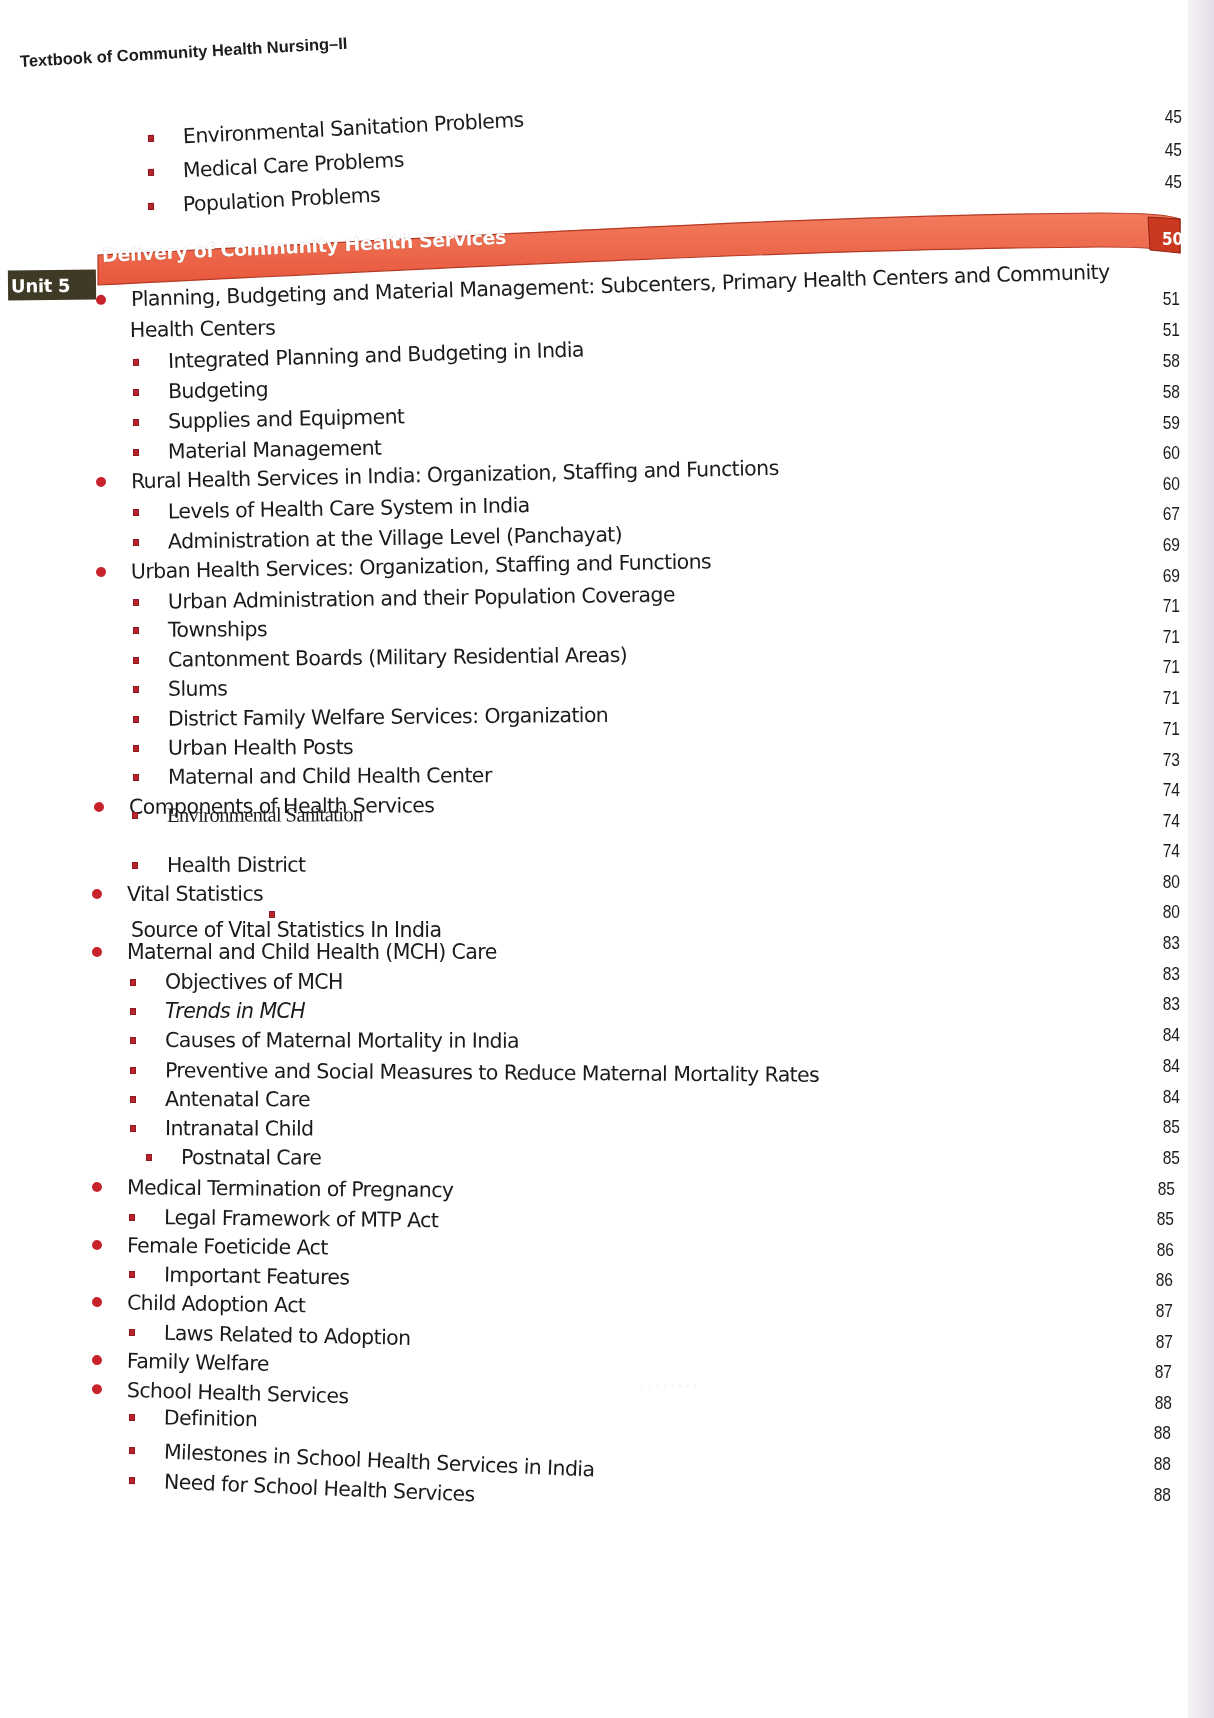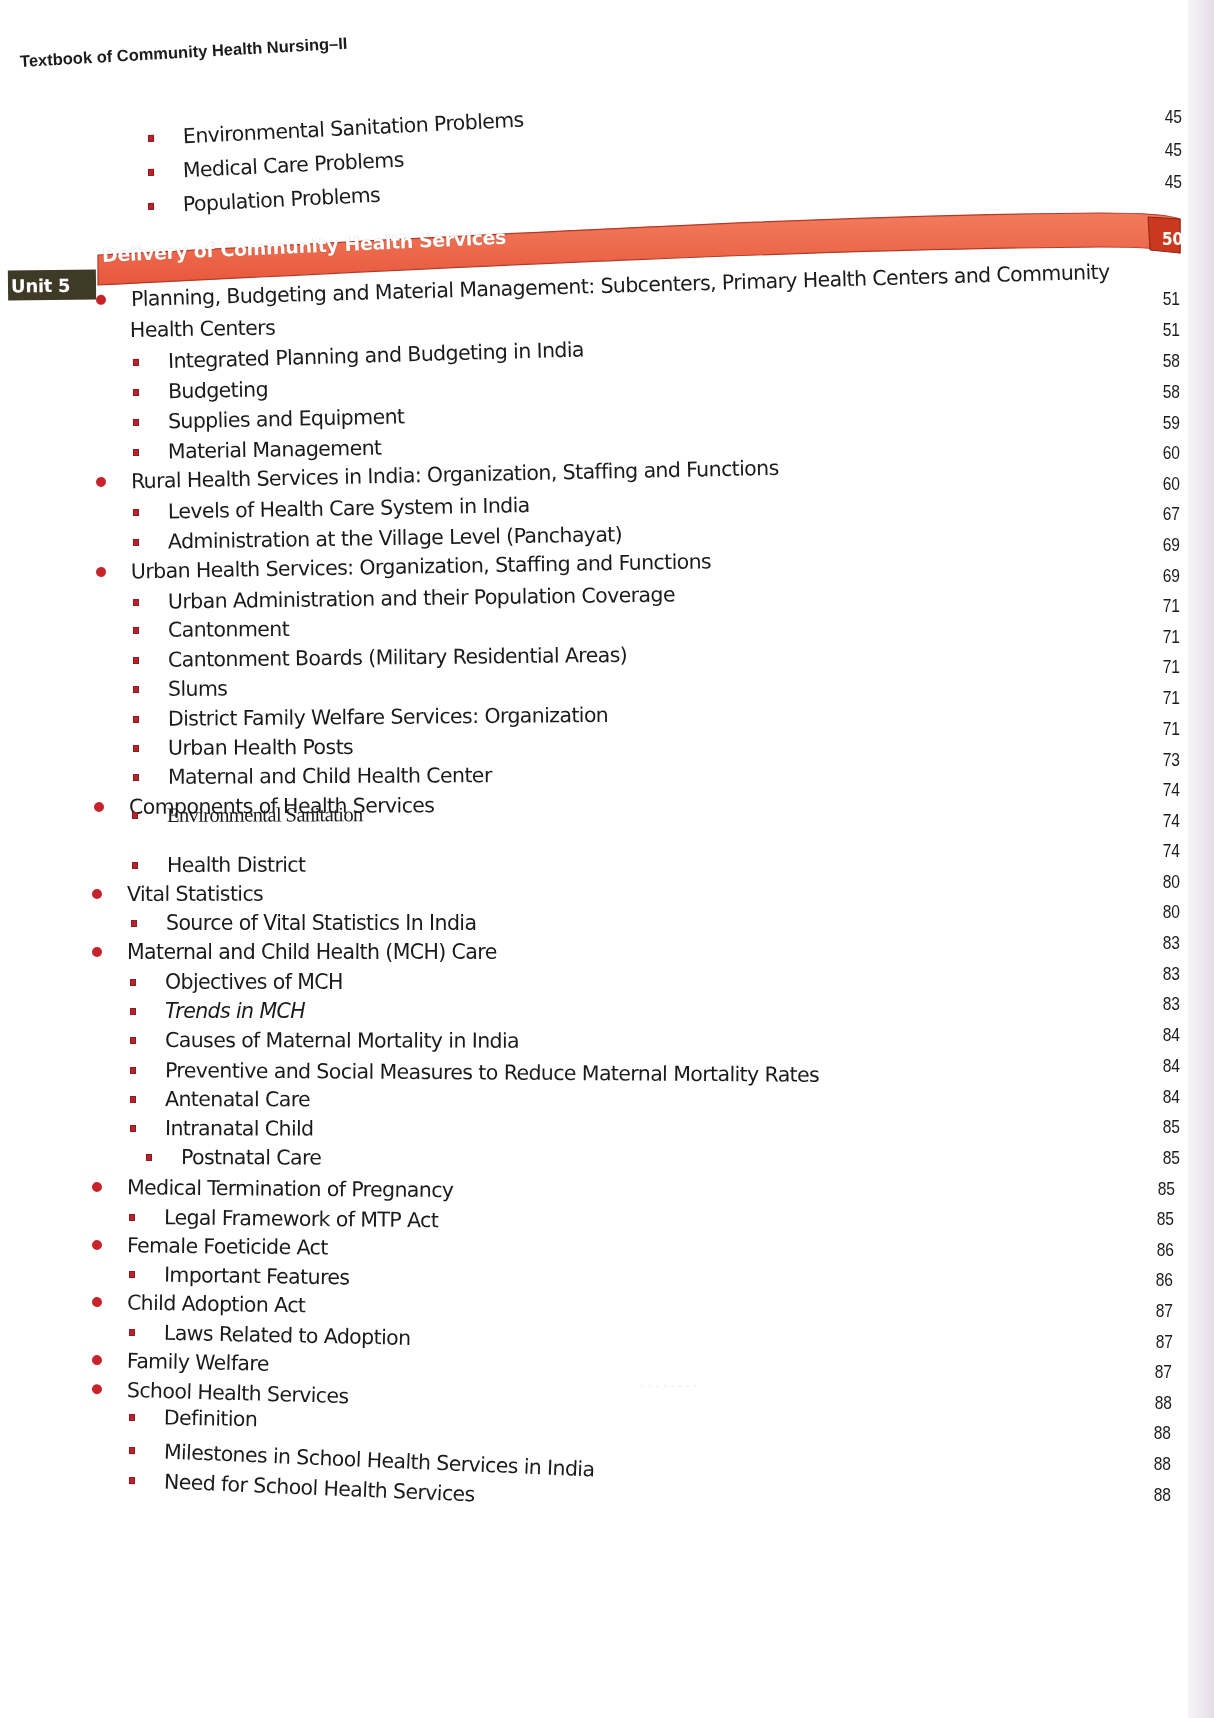--- a/index.html
+++ b/index.html
@@ -221,21 +221,21 @@
       <span class="label">Urban Health Services: Organization, Staffing and Functions</span>
     </div>
     <div class="pagenum" style="left: 1140px; top: 565px;">69</div>
     <div class="entry l2" style="left: 133px; top: 590px; transform: rotate(-0.8deg);">
       <span class="bullet"></span>
       <span class="label">Urban Administration and their Population Coverage</span>
     </div>
     <div class="pagenum" style="left: 1140px; top: 595px;">71</div>
     <div class="entry l2" style="left: 133px; top: 618px; transform: rotate(-0.4deg);">
       <span class="bullet"></span>
-      <span class="label">Cantonment</span>
+      <span class="label">Townships</span>
     </div>
     <div class="pagenum" style="left: 1140px; top: 626px;">71</div>
     <div class="entry l2" style="left: 133px; top: 648px; transform: rotate(-0.6deg);">
       <span class="bullet"></span>
       <span class="label">Cantonment Boards (Military Residential Areas)</span>
     </div>
     <div class="pagenum" style="left: 1140px; top: 656px;">71</div>
     <div class="entry l2" style="left: 133px; top: 677px; transform: rotate(-0.3deg);">
       <span class="bullet"></span>
       <span class="label">Slums</span>
@@ -269,21 +269,21 @@
     <div class="entry l2" style="left: 132px; top: 853px; transform: rotate(-0.1deg);">
       <span class="bullet"></span>
       <span class="label">Health District</span>
     </div>
     <div class="pagenum" style="left: 1140px; top: 871px;">80</div>
     <div class="entry l1" style="left: 92px; top: 882px; transform: rotate(-0.1deg);">
       <span class="bullet"></span>
       <span class="label">Vital Statistics</span>
     </div>
     <div class="pagenum" style="left: 1140px; top: 901px;">80</div>
-    <div class="entry l2" style="left: 131px; top: 911px; transform: rotate(0deg);">
+    <div class="entry l2" style="left: 131px; top: 911px; transform: rotate(0deg); flex-direction: column;">
       <span class="bullet"></span>
       <span class="label">Source of Vital Statistics In India</span>
     </div>
     <div class="pagenum" style="left: 1140px; top: 932px;">83</div>
     <div class="entry l1" style="left: 92px; top: 940px; transform: rotate(0deg);">
       <span class="bullet"></span>
       <span class="label">Maternal and Child Health (MCH) Care</span>
     </div>
     <div class="pagenum" style="left: 1140px; top: 963px;">83</div>
     <div class="entry l2" style="left: 130px; top: 970px; transform: rotate(0deg);">

